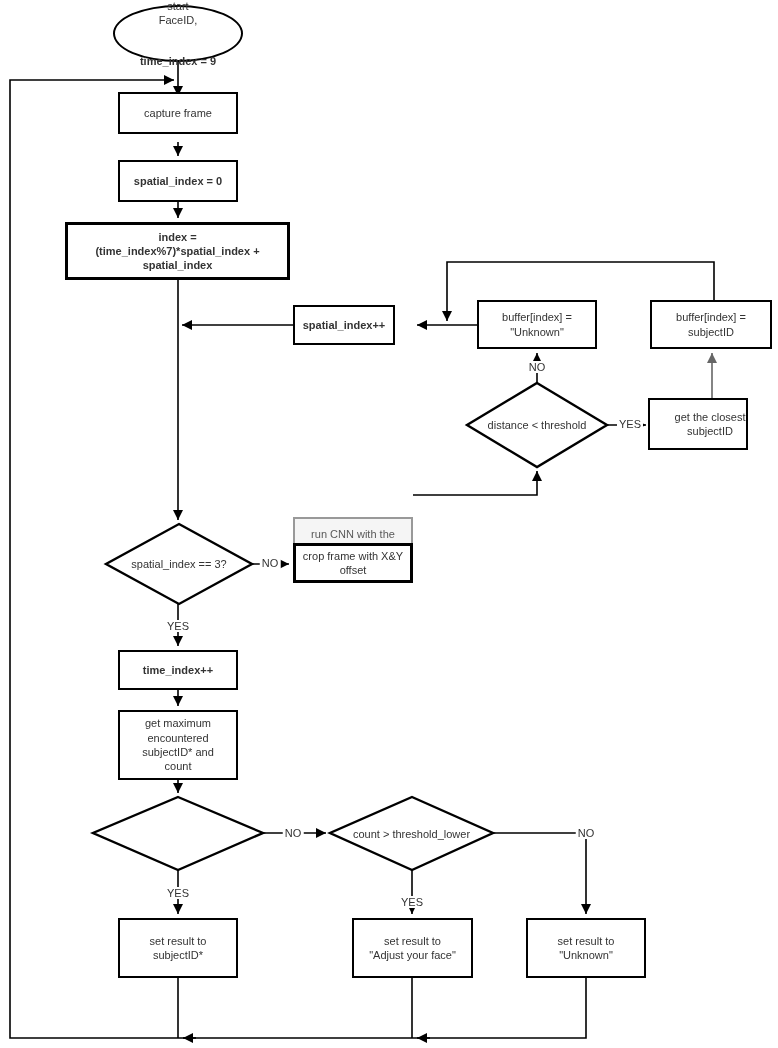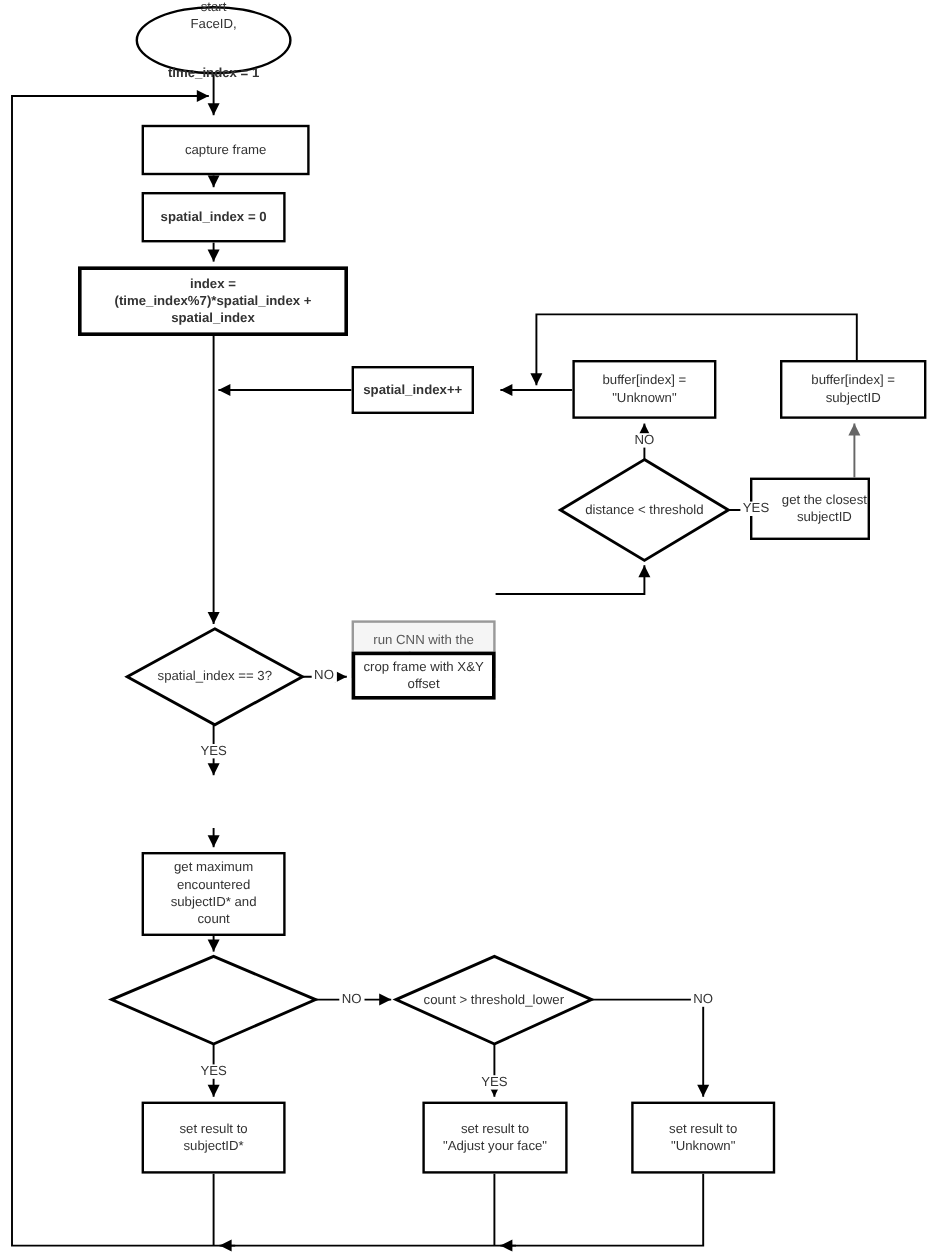--- a/index.html
+++ b/index.html
@@ -32,27 +32,27 @@
     position:absolute;display:flex;align-items:center;justify-content:center;
     text-align:right;font-size:11px;color:var(--text);pointer-events:none;
     white-space:pre-line;
   }
   .elabel{
     position:absolute;transform:translate(-50%,-50%);background:#ffffff;
     padding:0 2px;font-size:11px;color:var(--text);
   }
   
   #n-start{left:113px;top:5px;width:130px;height:57px;}
-  #n-capture{left:118px;top:104px;width:140px;height:42px;}
+  #n-capture{left:118px;top:92px;width:120px;height:42px;}
   #n-spatial0{left:118px;top:160px;width:120px;height:42px;}
   #n-index{left:65px;top:222px;width:225px;height:58px;}
   #n-spatialinc{left:293px;top:305px;width:102px;height:40px;}
   #n-bufunknown{left:477px;top:300px;width:120px;height:49px;}
   #n-bufsubject{left:650px;top:300px;width:122px;height:49px;}
-  #n-getclosest{left:625px;top:398px;width:100px;height:52px;padding-left:24px;}
+  #n-getclosest{left:648px;top:398px;width:100px;height:52px;padding-left:24px;}
   #n-runcnn{left:293px;top:471px;width:120px;height:48px;margin-top:46px;}
   #n-crop{left:293px;top:543px;width:120px;height:40px;}
   #n-timeinc{left:118px;top:650px;width:120px;height:40px;}
   #n-getmax{left:118px;top:710px;width:120px;height:70px;}
   #n-res1{left:118px;top:918px;width:120px;height:60px;}
   #n-res2{left:352px;top:918px;width:121px;height:60px;}
   #n-res3{left:526px;top:918px;width:120px;height:60px;}
   
   #d-distance{left:467px;top:383px;width:140px;height:84px;}
   #d-spatial{left:106px;top:524px;width:146px;height:80px;}
@@ -111,39 +111,40 @@
 
     <polygon class="diamond" points="537,383 607,425 537,467 467,425"></polygon>
     <polygon class="diamond" points="179,524 252,564 179,604 106,564"></polygon>
     <polygon class="diamond" points="178,797 263,833 178,870 93,833"></polygon>
     <polygon class="diamond" points="412,797 493,833 412,870 330,833"></polygon>
   </svg>
 
   <div class="node oval" id="n-start">
     <span>start
 FaceID,</span>
-    <span class="bold" style="font-weight:bold">time_index = 1</span>
+    <span class="bold" style="font-weight:bold">time_index = 9</span>
   </div>
 
   <div class="node" id="n-capture">capture frame</div>
   <div class="node bold" id="n-spatial0">spatial_index = 0</div>
   <div class="node bold thick" id="n-index">index =
 (time_index%7)*spatial_index +
 spatial_index</div>
   <div class="node bold" id="n-spatialinc">spatial_index++</div>
   <div class="node" id="n-bufunknown">buffer[index] =
 "Unknown"</div>
   <div class="node" id="n-bufsubject">buffer[index] =
 subjectID</div>
   <div class="node" id="n-getclosest">get the closest
 subjectID</div>
   <div class="node muted" id="n-runcnn">run CNN with the
 frame</div>
   <div class="node thick" id="n-crop">crop frame with X&amp;Y
 offset</div>
+  <div class="node bold" id="n-timeinc">time_index++</div>
   <div class="node" id="n-getmax">get maximum
 encountered
 subjectID* and
 count</div>
   <div class="node" id="n-res1">set result to
 subjectID*</div>
   <div class="node" id="n-res2">set result to
 "Adjust your face"</div>
   <div class="node" id="n-res3">set result to
 "Unknown"</div>

